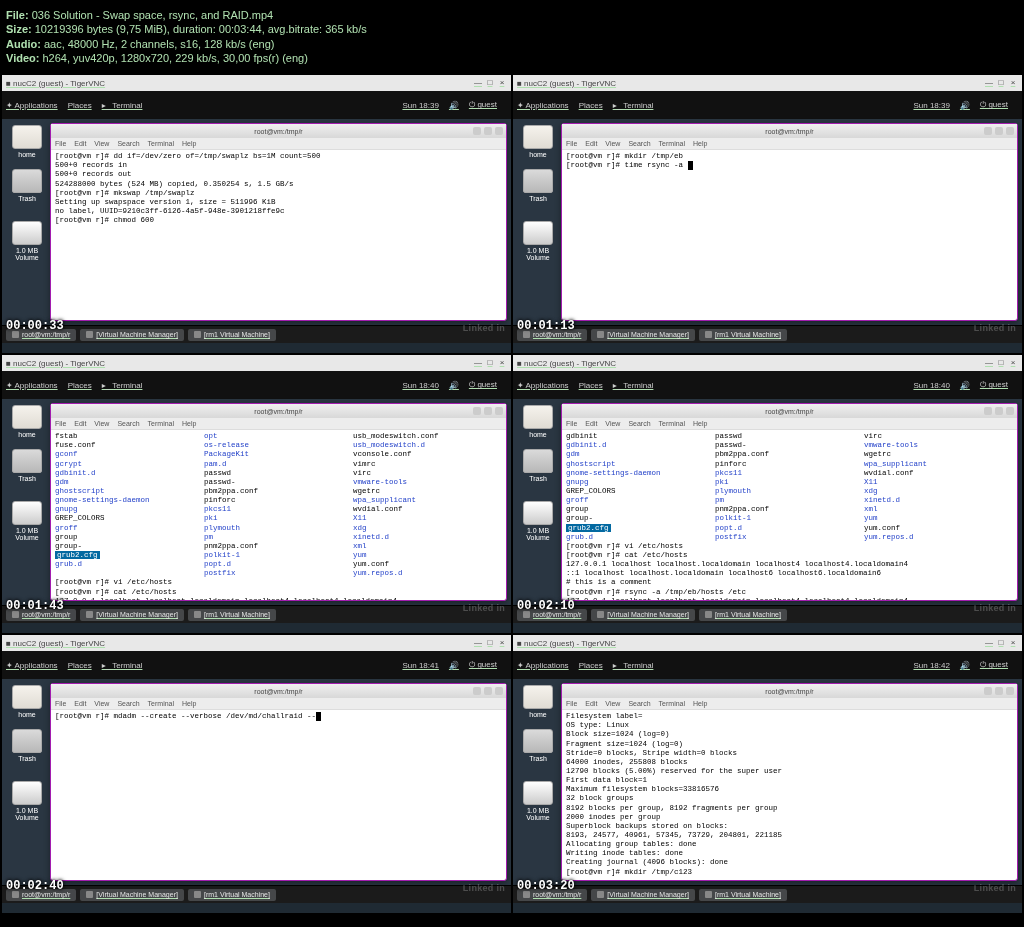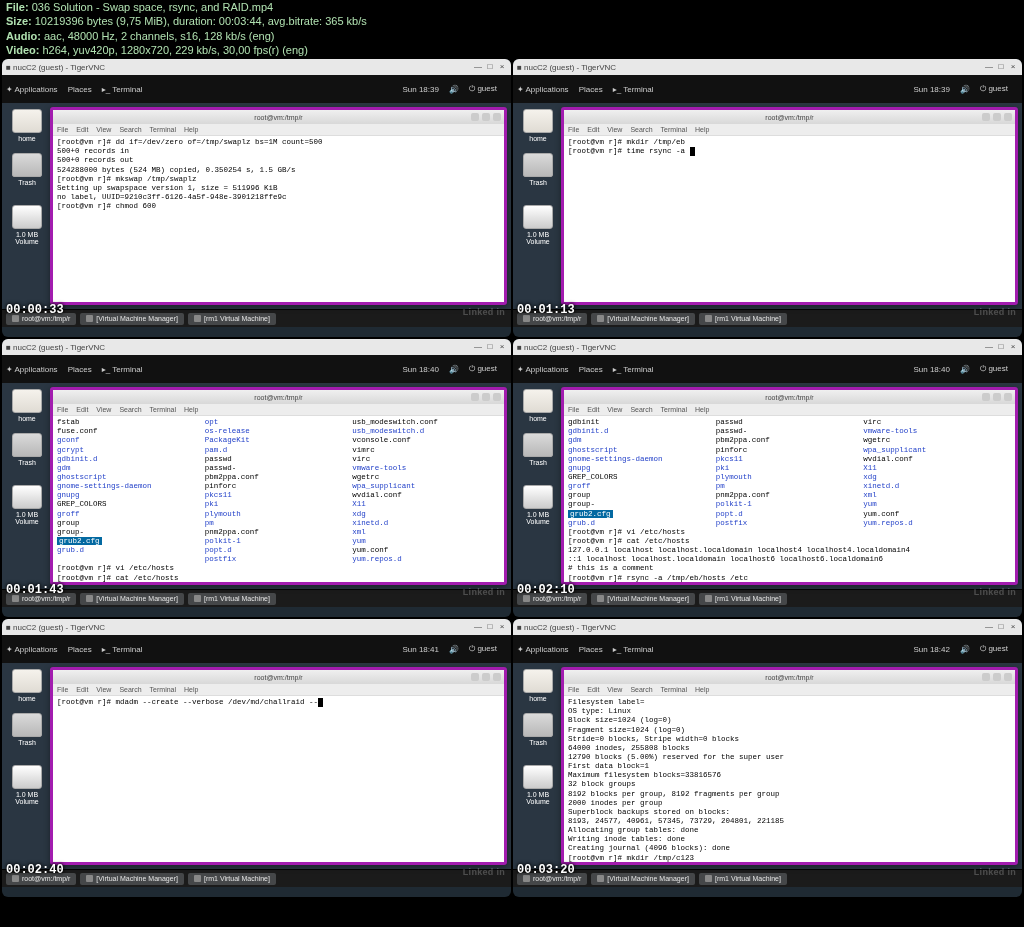--- a/index.html
+++ b/index.html
@@ -1,32 +1,32 @@
 <!DOCTYPE html>
 <html><head>
 <meta charset="utf-8">
 <style>
   * { margin:0; padding:0; box-sizing:border-box; }
   body { background:#000; font-family:Arial,Helvetica,sans-serif; font-size:11px; color:#b0e0b0; width:1024px; }
-  .header-text { padding:0 6px; line-height:1.3; }
+  .header-text { padding:8px 6px; line-height:1.3; }
   .header-text .k { color:#b0e0b0; }
   .grid { display:grid; grid-template-columns:1fr 1fr; grid-template-rows:repeat(3,278px); gap:2px; padding:2px; }
-  .cell { position:relative; background:#1f2a33; overflow:hidden; border-radius:6px; }
+  .cell { position:relative; background:#1f2a33; overflow:hidden; border-radius:0;text-decoration:underline; }
   .win-title { height:16px; background:#e8e8e8; display:flex; align-items:center; padding:0 4px; font-size:8px; color:#444; }
   .win-title .spacer { flex:1; }
   .win-title .ctrl { width:10px; height:10px; margin-left:2px; text-align:center; }
   .gnome-bar { height:28px; background:#111; display:flex; align-items:center; padding:0 4px; font-size:8px; color:#ccc; }
   .gnome-bar .item { margin-right:10px; }
   .gnome-bar .spacer { flex:1; }
   .desktop { position:relative; height:206px; background:#2a3642; }
   .desk-icon { position:absolute; width:46px; text-align:center; font-size:7px; color:#fff; }
   .desk-icon .glyph { width:30px; height:24px; margin:2px auto; background:linear-gradient(#f5f2ec,#e0dcd4); border-radius:3px; border:1px solid #aaa; }
   .desk-icon.trash .glyph { background:linear-gradient(#dadada,#b8b8b8); border-radius:3px 3px 2px 2px; }
   .desk-icon.vol .glyph { background:linear-gradient(#fff,#ccc); border-radius:3px; }
-  .term-win { position:absolute; left:48px; top:4px; right:4px; bottom:4px; background:#fff; border:3px solid #a21caf; border-radius:3px; box-shadow:0 2px 6px rgba(0,0,0,.4); display:flex; flex-direction:column; }
+  .term-win { position:absolute; left:48px; top:4px; right:4px; bottom:4px; background:#fff; border:1px solid #a21caf; border-radius:3px; box-shadow:0 2px 6px rgba(0,0,0,.4); display:flex; flex-direction:column; }
   .term-title { height:14px; background:linear-gradient(#f0f0f0,#d8d8d8); display:flex; align-items:center; justify-content:center; font-size:7px; color:#444; position:relative; }
   .term-title .btns { position:absolute; right:3px; display:flex; gap:3px; }
   .term-title .b { width:8px; height:8px; border-radius:2px; background:#ccc; }
   .term-menu { height:12px; background:#ededed; display:flex; align-items:center; padding:0 4px; font-size:7px; color:#555; gap:8px; border-bottom:1px solid #ddd; }
   .term-body { flex:1; overflow:hidden; padding:2px 4px; font-family:"Courier New",monospace; font-size:7.5px; line-height:1.22; color:#000; }
   .term-body .bl { color:#2442c9; }
   .term-body .hl { background:#0369a1; color:#fff; padding:0 2px; }
   .term-body .cur { display:inline-block; width:5px; height:9px; background:#000; vertical-align:middle; }
   .bottom-bar { height:18px; background:#1b1b1b; display:flex; align-items:center; padding:0 4px; gap:4px; border-top:1px solid #000; }
   .task-btn { height:12px; padding:0 6px; background:#454749; color:#e5e5e5; font-size:7px; border-radius:2px; display:flex; align-items:center; }

